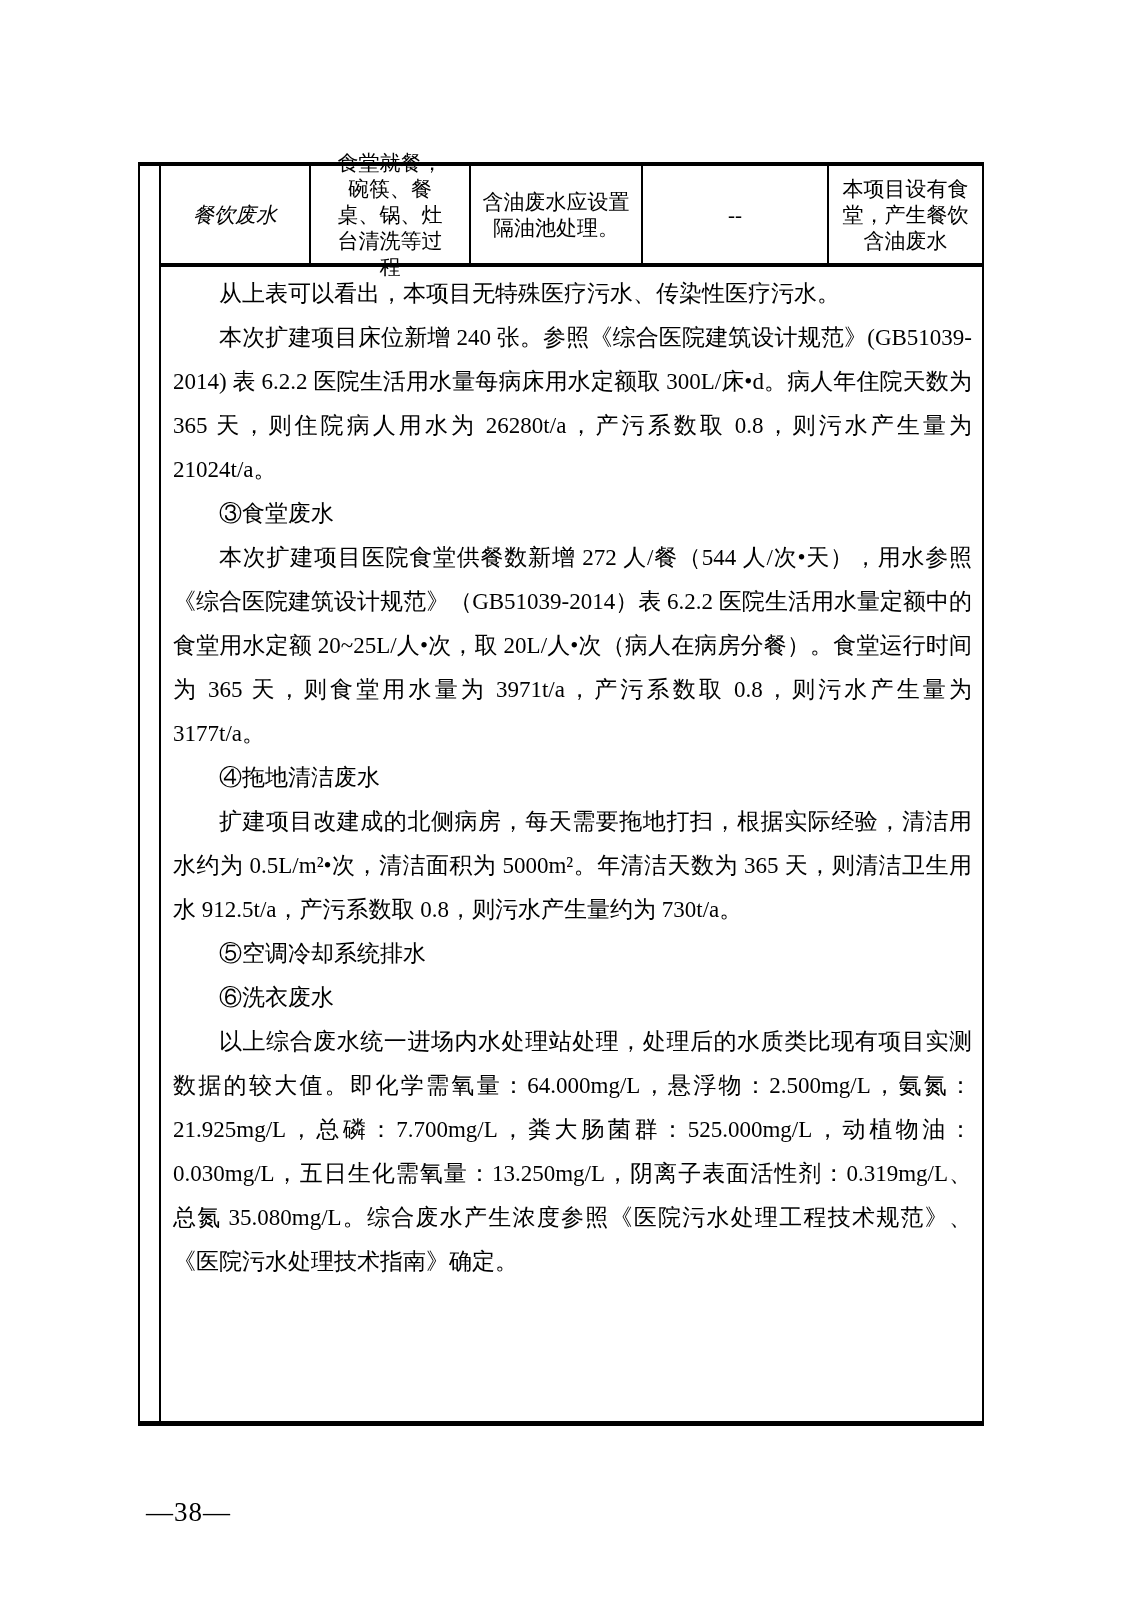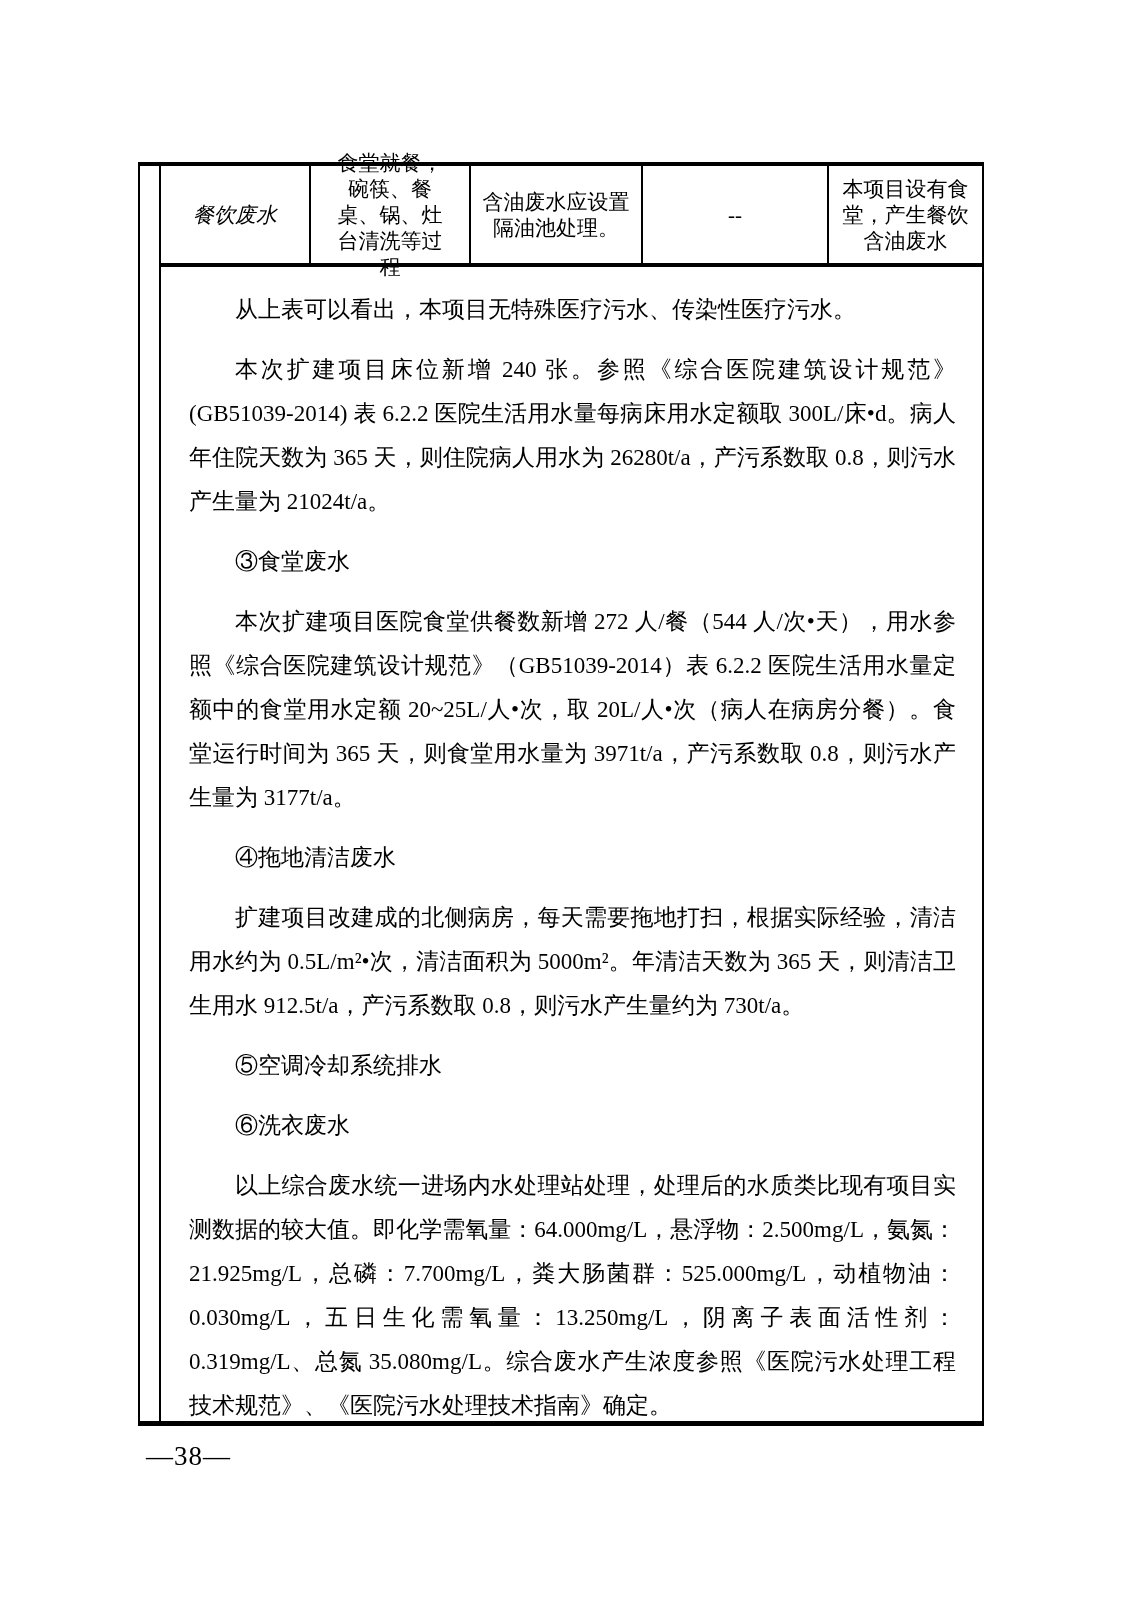--- a/index.html
+++ b/index.html
@@ -58,26 +58,26 @@
   .c5 { flex:1; border-right:none; padding:1px 6px; }
   .textblock {
     flex:1;
     padding:5px 10px 0 12px;
     font-size:23px;
     line-height:44px;
     text-align:justify;
     overflow:hidden;
   }
   .textblock p {
-    margin:16px;
+    margin:0;
     text-indent:46px;
   }
   .page-number {
     position:absolute;
-    left:146px; top:1441px;
+    left:146px; top:1497px;
     font-size:27px;
     letter-spacing:1px;
     white-space:nowrap;
   }
 </style>
 </head>
 <body>
 
 <div class="page">
 

